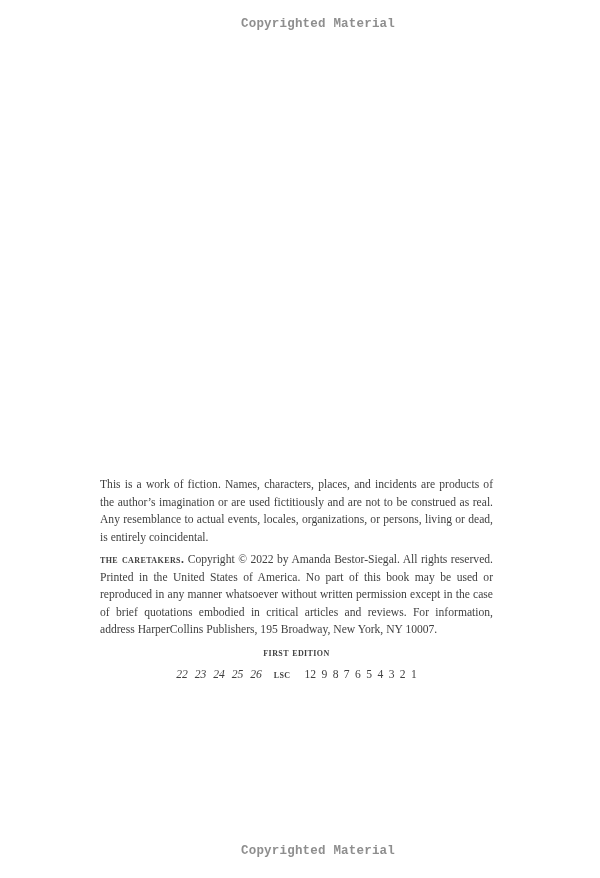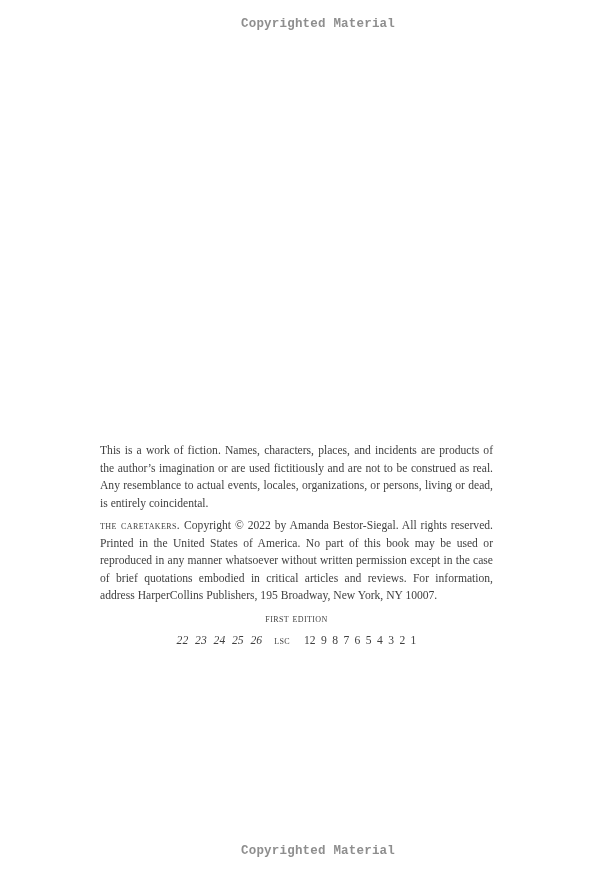--- a/index.html
+++ b/index.html
@@ -21,34 +21,35 @@
     font-size: 12.5px;
     color: #8e8e8e;
     letter-spacing: 0.2px;
   }
   .watermark.top { top: 17px; }
   .watermark.bottom { top: 844px; }
 
   .colophon {
     position: absolute;
     left: 100px;
-    top: 442px;
+    top: 476px;
     width: 393px;
     color: #3f3f3f;
     font-size: 11.6px;
     line-height: 17.5px;
     text-align: justify;
   }
   .colophon p {
     margin: 0 0 5px 0;
   }
   .sc {
     font-variant: small-caps;
     text-transform: lowercase;
     letter-spacing: 0.4px;
+    font-weight: bold;
   }
   .edition-line, .loc-line, .isbn-line, .printers-line {
     text-align: center;
   }
   .printers-line .years { word-spacing: 4px; font-style: italic; }
   .printers-line .printer { margin: 16px 14px 0 12px; font-size: 11px; }
   .printers-line .run-numbers { word-spacing: 2.5px; }
 </style>
 </head>
 <body>

